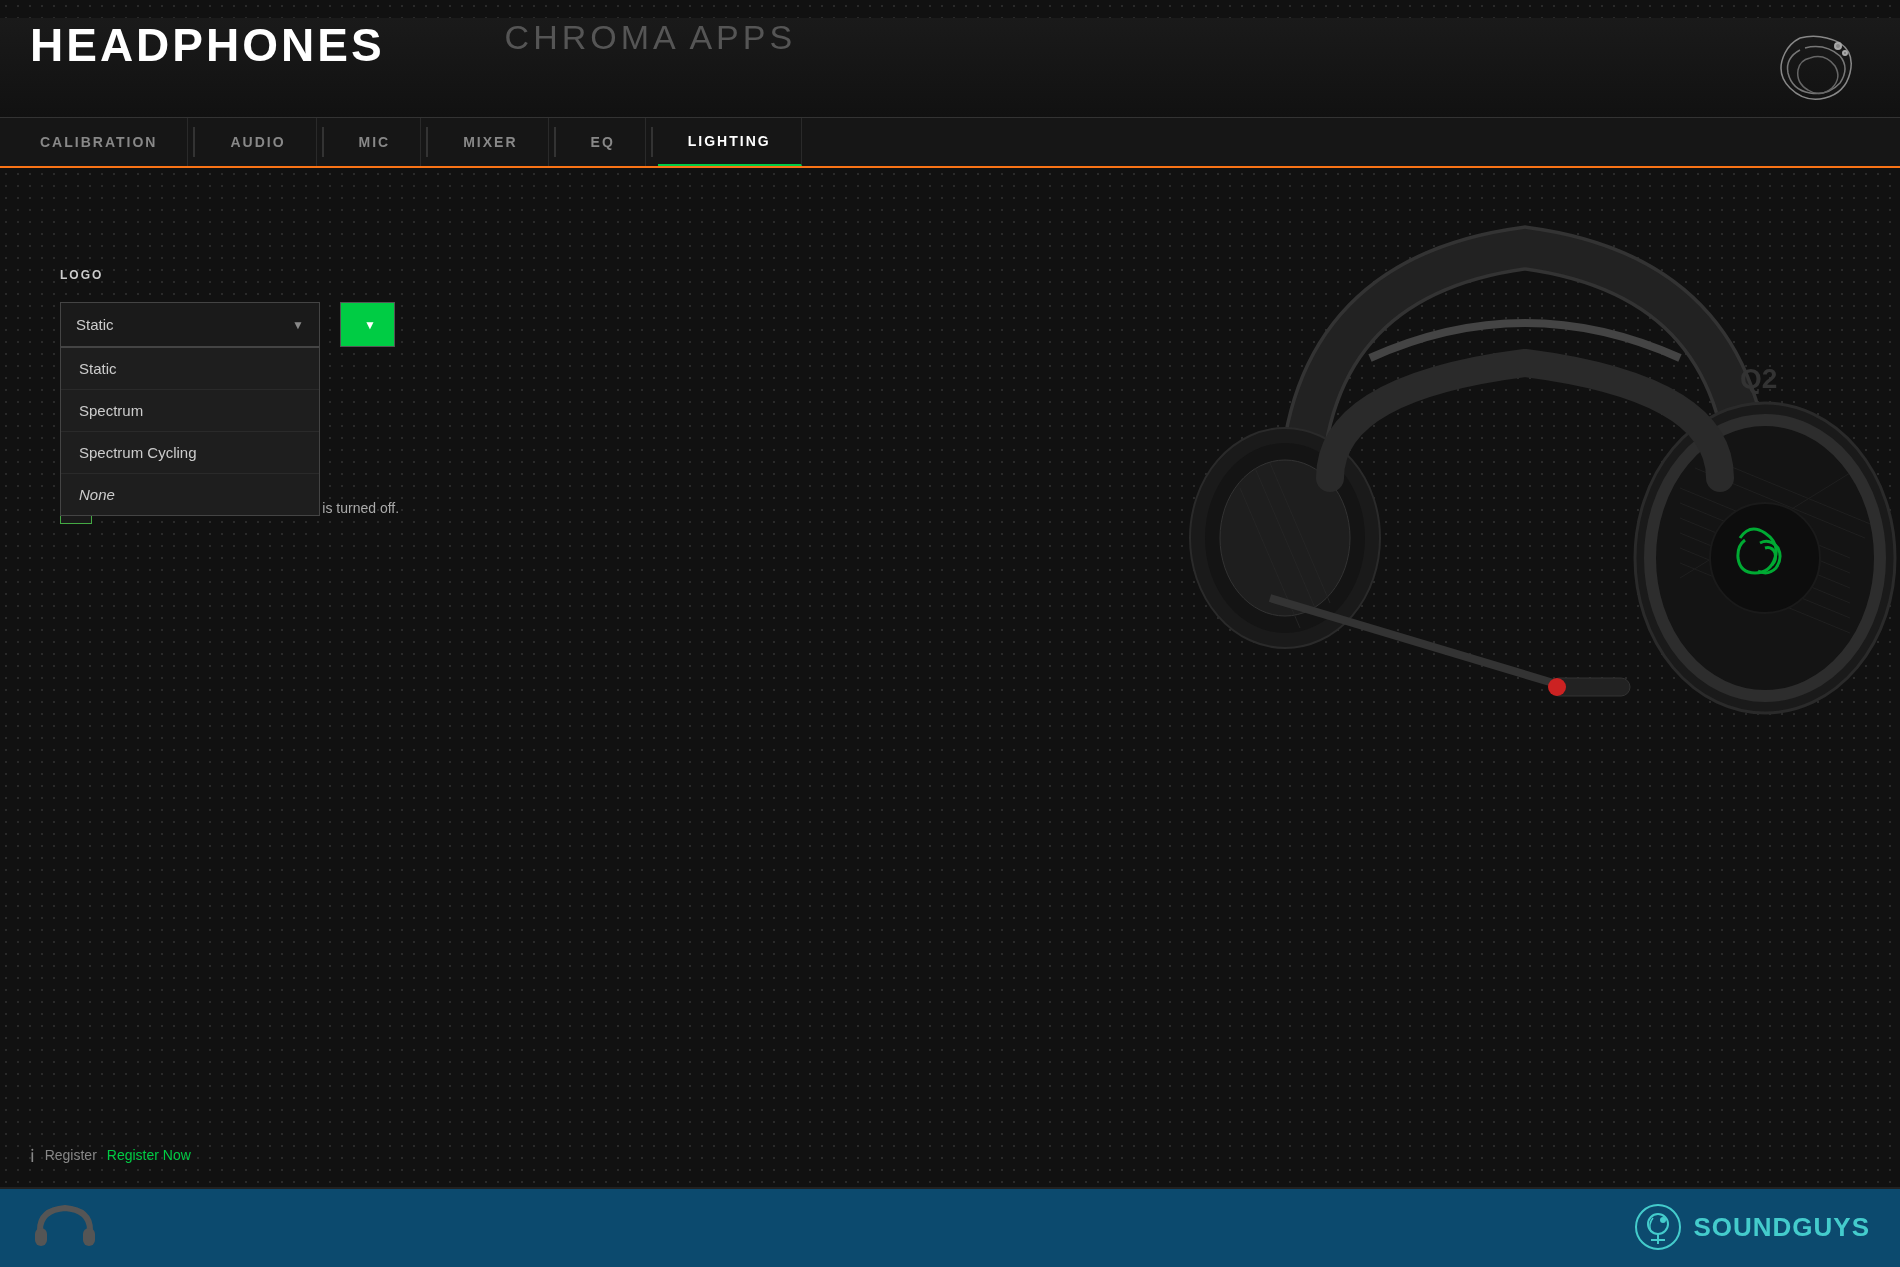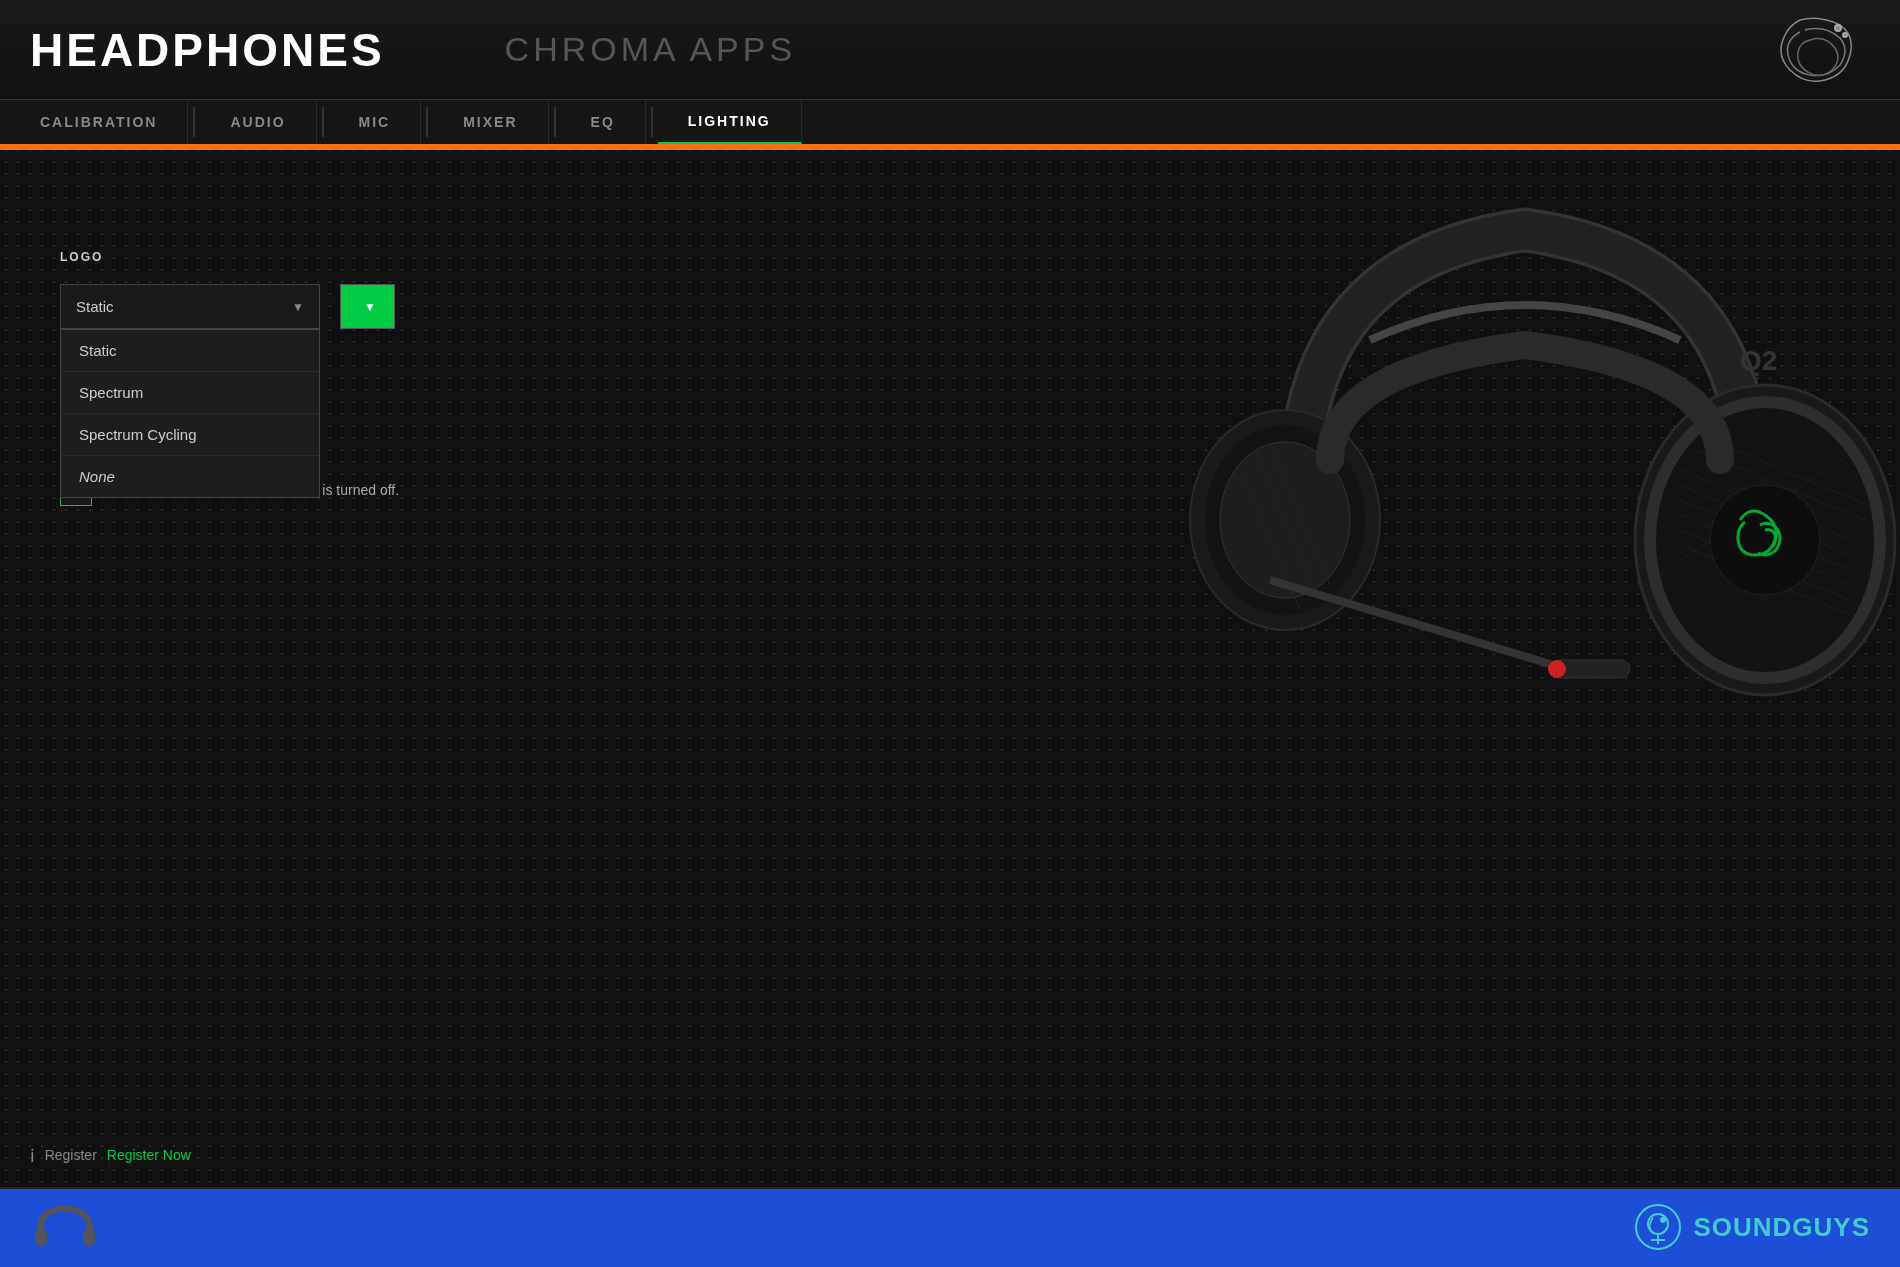--- a/index.html
+++ b/index.html
@@ -20,25 +20,26 @@
       background-image: radial-gradient(circle, #2a2a2a 1px, transparent 1px);
       background-size: 12px 12px;
       z-index: 0;
     }
 
     
     .header {
       position: relative;
       z-index: 10;
       display: flex;
-      align-items: center;
+      align-items: flex-start;
       height: 100px;
       padding: 0 30px;
       background: linear-gradient(to bottom, #1a1a1a, #111111);
       border-bottom: 1px solid #333;
+      margin-top: 18px;
     }
 
     .app-title {
       color: #ffffff;
       font-size: 46px;
       font-weight: 700;
       letter-spacing: 3px;
       text-transform: uppercase;
       margin-right: 120px;
     }
@@ -61,21 +62,21 @@
     }
 
     
     .nav-tabs {
       position: relative;
       z-index: 10;
       display: flex;
       align-items: center;
       height: 50px;
       background: #161616;
-      border-bottom: 6px solid #f97316;
+      border-bottom: 2px solid #f97316;
       padding: 0 10px;
     }
 
     .nav-tab {
       color: #888888;
       font-size: 14px;
       font-weight: 600;
       letter-spacing: 2px;
       text-transform: uppercase;
       padding: 0 30px;
@@ -243,21 +244,21 @@
       height: 750px;
     }
 
     
     .bottom-bar {
       position: absolute;
       bottom: 0;
       left: 0;
       right: 0;
       height: 80px;
-      background: #1d4ed8;
+      background: #0c4a6e;
       border-top: 2px solid #222;
       display: flex;
       align-items: center;
       padding: 0 30px;
       z-index: 20;
     }
 
     .warranty-icon {
       color: #888;
       font-size: 18px;

